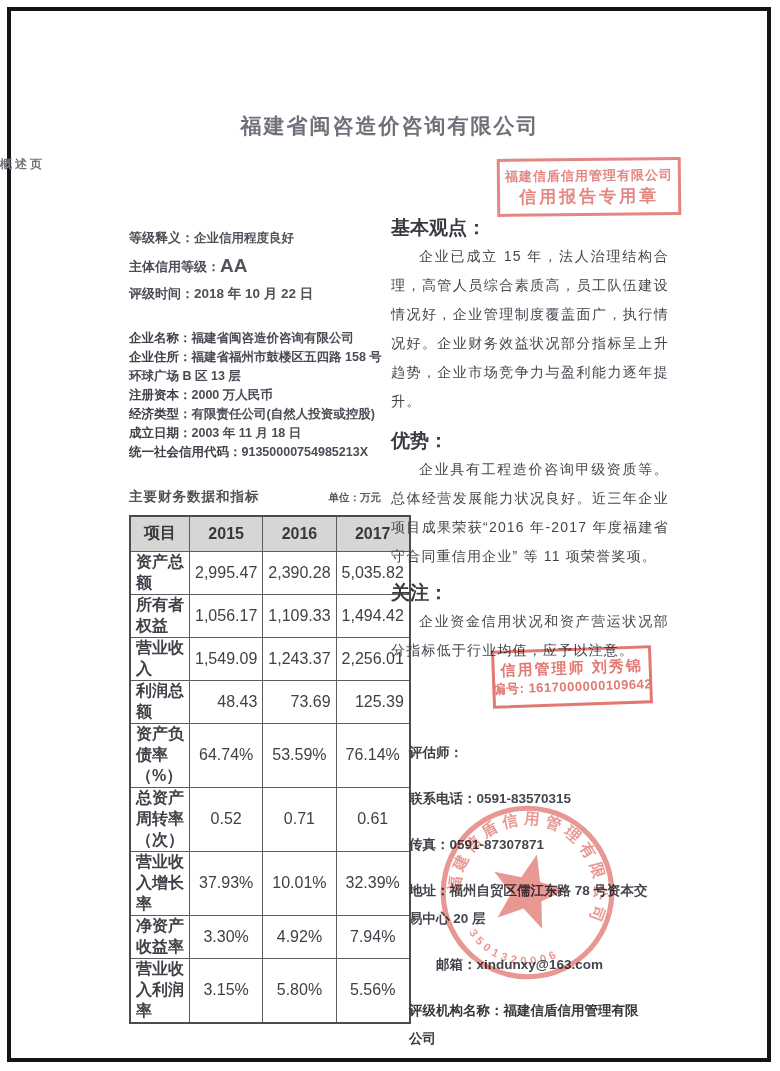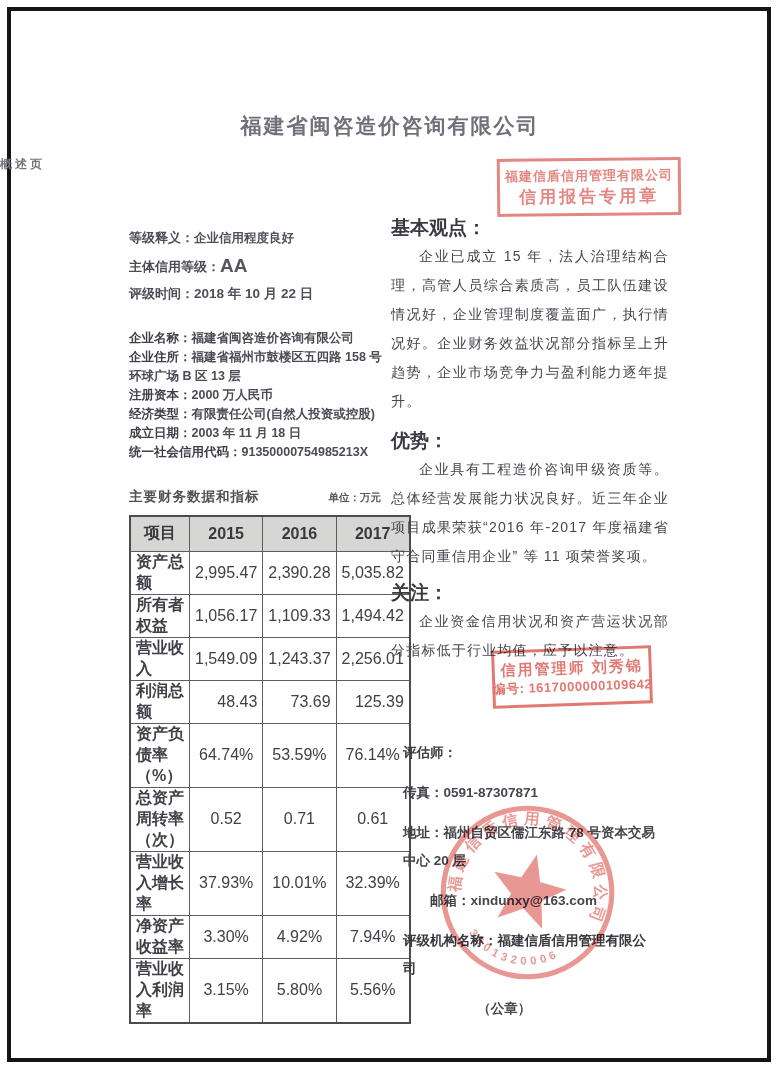--- a/index.html
+++ b/index.html
@@ -39,21 +39,21 @@
   td.ctr{text-align:center;}
 
   
   .right-col{position:absolute;left:391px;top:216px;width:278px;}
   .sec-heading{font-size:19px;font-weight:bold;color:#393a41;line-height:24px;margin:0;}
   .sec-para{font-size:14px;line-height:29px;letter-spacing:1.2px;text-indent:2em;
     text-align:justify;color:#45464e;margin:2px 0 10px 0;}
   .gap-strength{margin-top:13px;}
   .gap-concern{margin-top:7px;}
   .contact-block{margin-top:74px;font-size:13.5px;line-height:28px;color:#45464e;}
-  .contact-line{margin:12px;}
+  .contact-line{margin:18px;}
   .contact-label{font-weight:bold;color:#3e3f47;}
   .contact-value{font-weight:600;}
   .email-line{text-indent:2em;}
   .agency-line{font-weight:bold;color:#38393f;}
   .seal-note{text-indent:5.5em;font-weight:600;}
 
   
   .stamp{position:absolute;mix-blend-mode:multiply;}
   .stamp-rect{border:3px solid currentColor;display:flex;flex-direction:column;
     align-items:center;justify-content:center;text-align:center;}
@@ -179,20 +179,23 @@
 
     <p class="sec-heading gap-strength">优势：</p>
     <p class="sec-para">企业具有工程造价咨询甲级资质等。总体经营发展能力状况良好。近三年企业项目成果荣获“2016 年-2017 年度福建省守合同重信用企业” 等 11 项荣誉奖项。</p>
 
     <p class="sec-heading gap-concern">关注：</p>
     <p class="sec-para">企业资金信用状况和资产营运状况部分指标低于行业均值，应予以注意。</p>
 
     <div class="contact-block">
       <p class="contact-line">
         <span class="contact-label">评估师：</span>
+      </p>
+      <p class="contact-line">
+        <span class="contact-label">联系电话：</span><span class="contact-value">0591-83570315</span>
       </p>
       <p class="contact-line">
         <span class="contact-label">传真：</span><span class="contact-value">0591-87307871</span>
       </p>
       <p class="contact-line">
         <span class="contact-label">地址：</span><span class="contact-value">福州自贸区儒江东路 78 号资本交易中心 20 层</span>
       </p>
       <p class="contact-line email-line">
         <span class="contact-label">邮箱：</span><span class="contact-value">xindunxy@163.com</span>
       </p>

